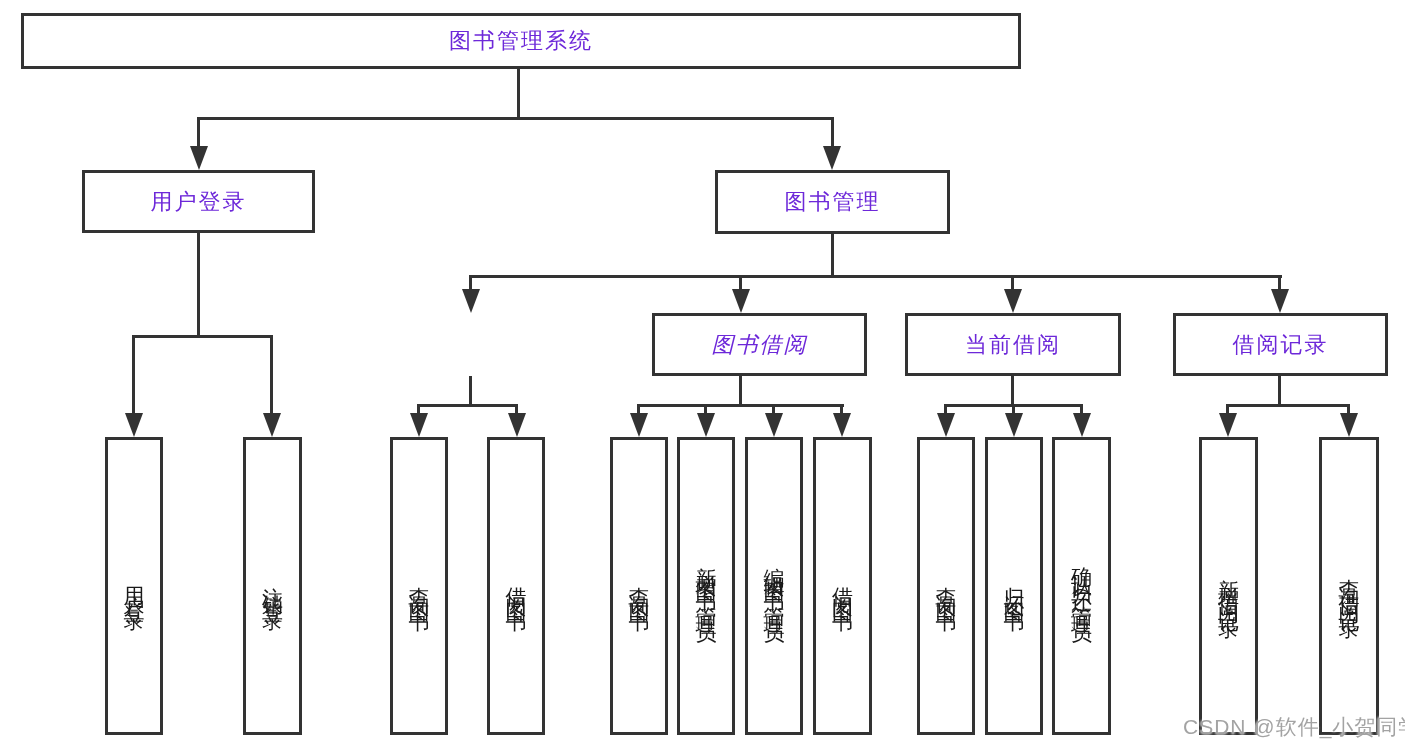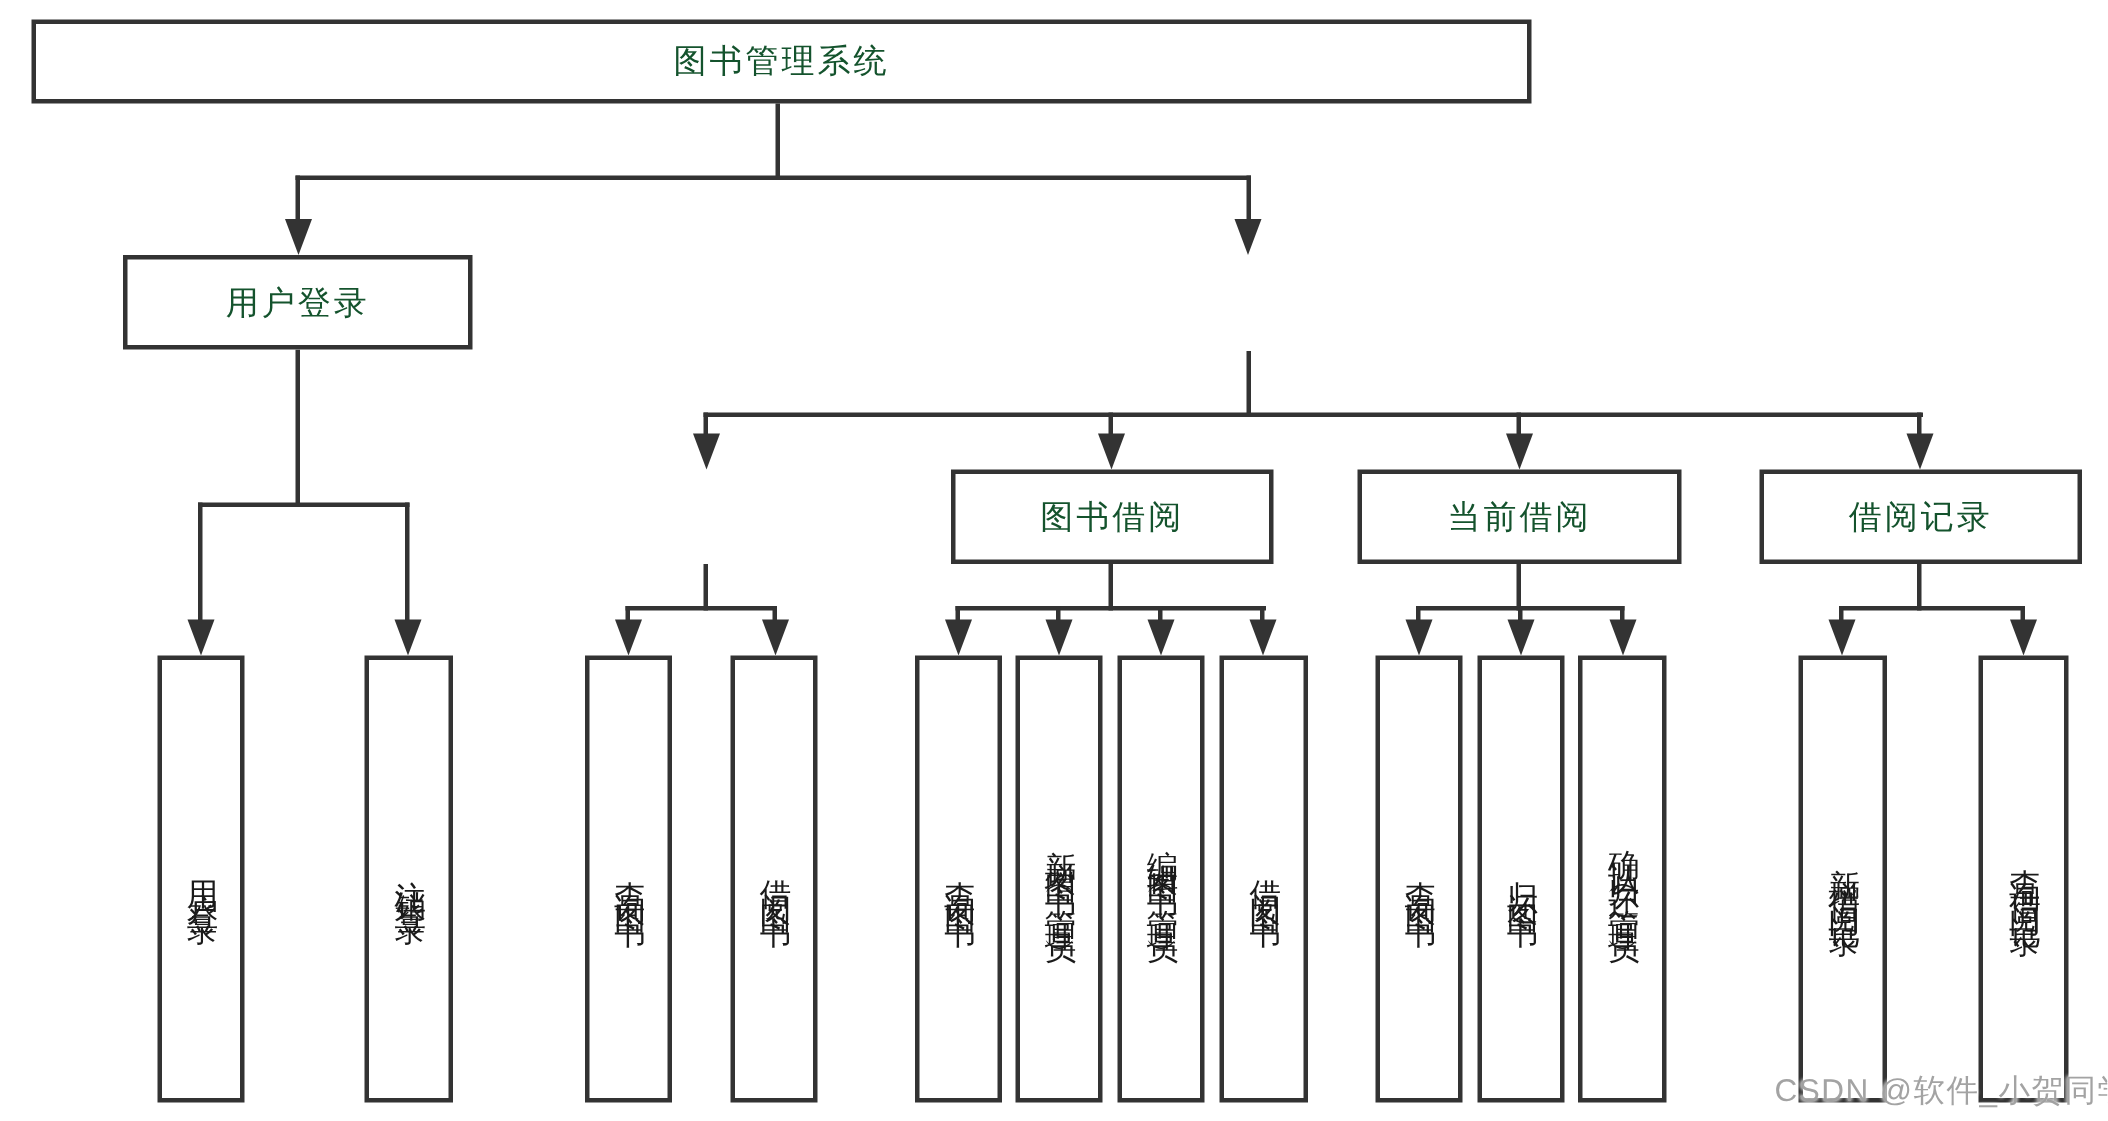--- a/index.html
+++ b/index.html
@@ -17,21 +17,21 @@
     border: 3px solid #333333;
     box-sizing: border-box;
     display: flex;
     align-items: center;
     justify-content: center;
     z-index: 2;
   }
   .bx.h span {
     font-size: 22px;
     letter-spacing: 2px;
-    color: #14532d;
+    color: #6d28d9;
     white-space: nowrap;
   }
   .bx.v span {
     writing-mode: vertical-rl;
     font-size: 21px;
     letter-spacing: 8px;
     color: #1a1a1a;
     white-space: nowrap;
   }
   .ln { position: absolute; background: #333333; z-index: 1; }
@@ -67,40 +67,43 @@
   <div class="ln" style="left:517px; top:68px; width:3px; height:52px;"></div>
   <div class="ln" style="left:197px; top:117px; width:637px; height:3px;"></div>
   <div class="ln" style="left:197px; top:117px; width:3px; height:32px;"></div>
   <div class="arrow" style="left:190px; top:146px;"></div>
   <div class="ln" style="left:831px; top:117px; width:3px; height:32px;"></div>
   <div class="arrow" style="left:823px; top:146px;"></div>
 
   <div class="bx h" style="left:82px; top:170px; width:233px; height:63px;">
     <span>用户登录</span>
   </div>
+  <div class="bx h" style="left:715px; top:170px; width:235px; height:64px;">
+    <span>图书管理</span>
+  </div>
 
   <div class="ln" style="left:197px; top:233px; width:3px; height:105px;"></div>
   <div class="ln" style="left:132px; top:335px; width:141px; height:3px;"></div>
   <div class="ln" style="left:132px; top:335px; width:3px; height:80px;"></div>
   <div class="arrow" style="left:125px; top:413px;"></div>
   <div class="ln" style="left:270px; top:335px; width:3px; height:80px;"></div>
   <div class="arrow" style="left:263px; top:413px;"></div>
 
   <div class="ln" style="left:831px; top:234px; width:3px; height:44px;"></div>
   <div class="ln" style="left:469px; top:275px; width:813px; height:3px;"></div>
   <div class="ln" style="left:469px; top:275px; width:3px; height:16px;"></div>
   <div class="arrow" style="left:462px; top:289px;"></div>
   <div class="ln" style="left:739px; top:275px; width:3px; height:16px;"></div>
   <div class="arrow" style="left:732px; top:289px;"></div>
   <div class="ln" style="left:1011px; top:275px; width:3px; height:16px;"></div>
   <div class="arrow" style="left:1004px; top:289px;"></div>
   <div class="ln" style="left:1278px; top:275px; width:3px; height:16px;"></div>
   <div class="arrow" style="left:1271px; top:289px;"></div>
 
-  <div class="bx h" style="left:634px; top:313px; width:215px; height:63px;">
+  <div class="bx h" style="left:652px; top:313px; width:215px; height:63px;font-style:italic;">
     <span>图书借阅</span>
   </div>
   <div class="bx h" style="left:905px; top:313px; width:216px; height:63px;">
     <span>当前借阅</span>
   </div>
   <div class="bx h" style="left:1173px; top:313px; width:215px; height:63px;">
     <span>借阅记录</span>
   </div>
 
   <div class="ln" style="left:469px; top:376px; width:3px; height:31px;"></div>

